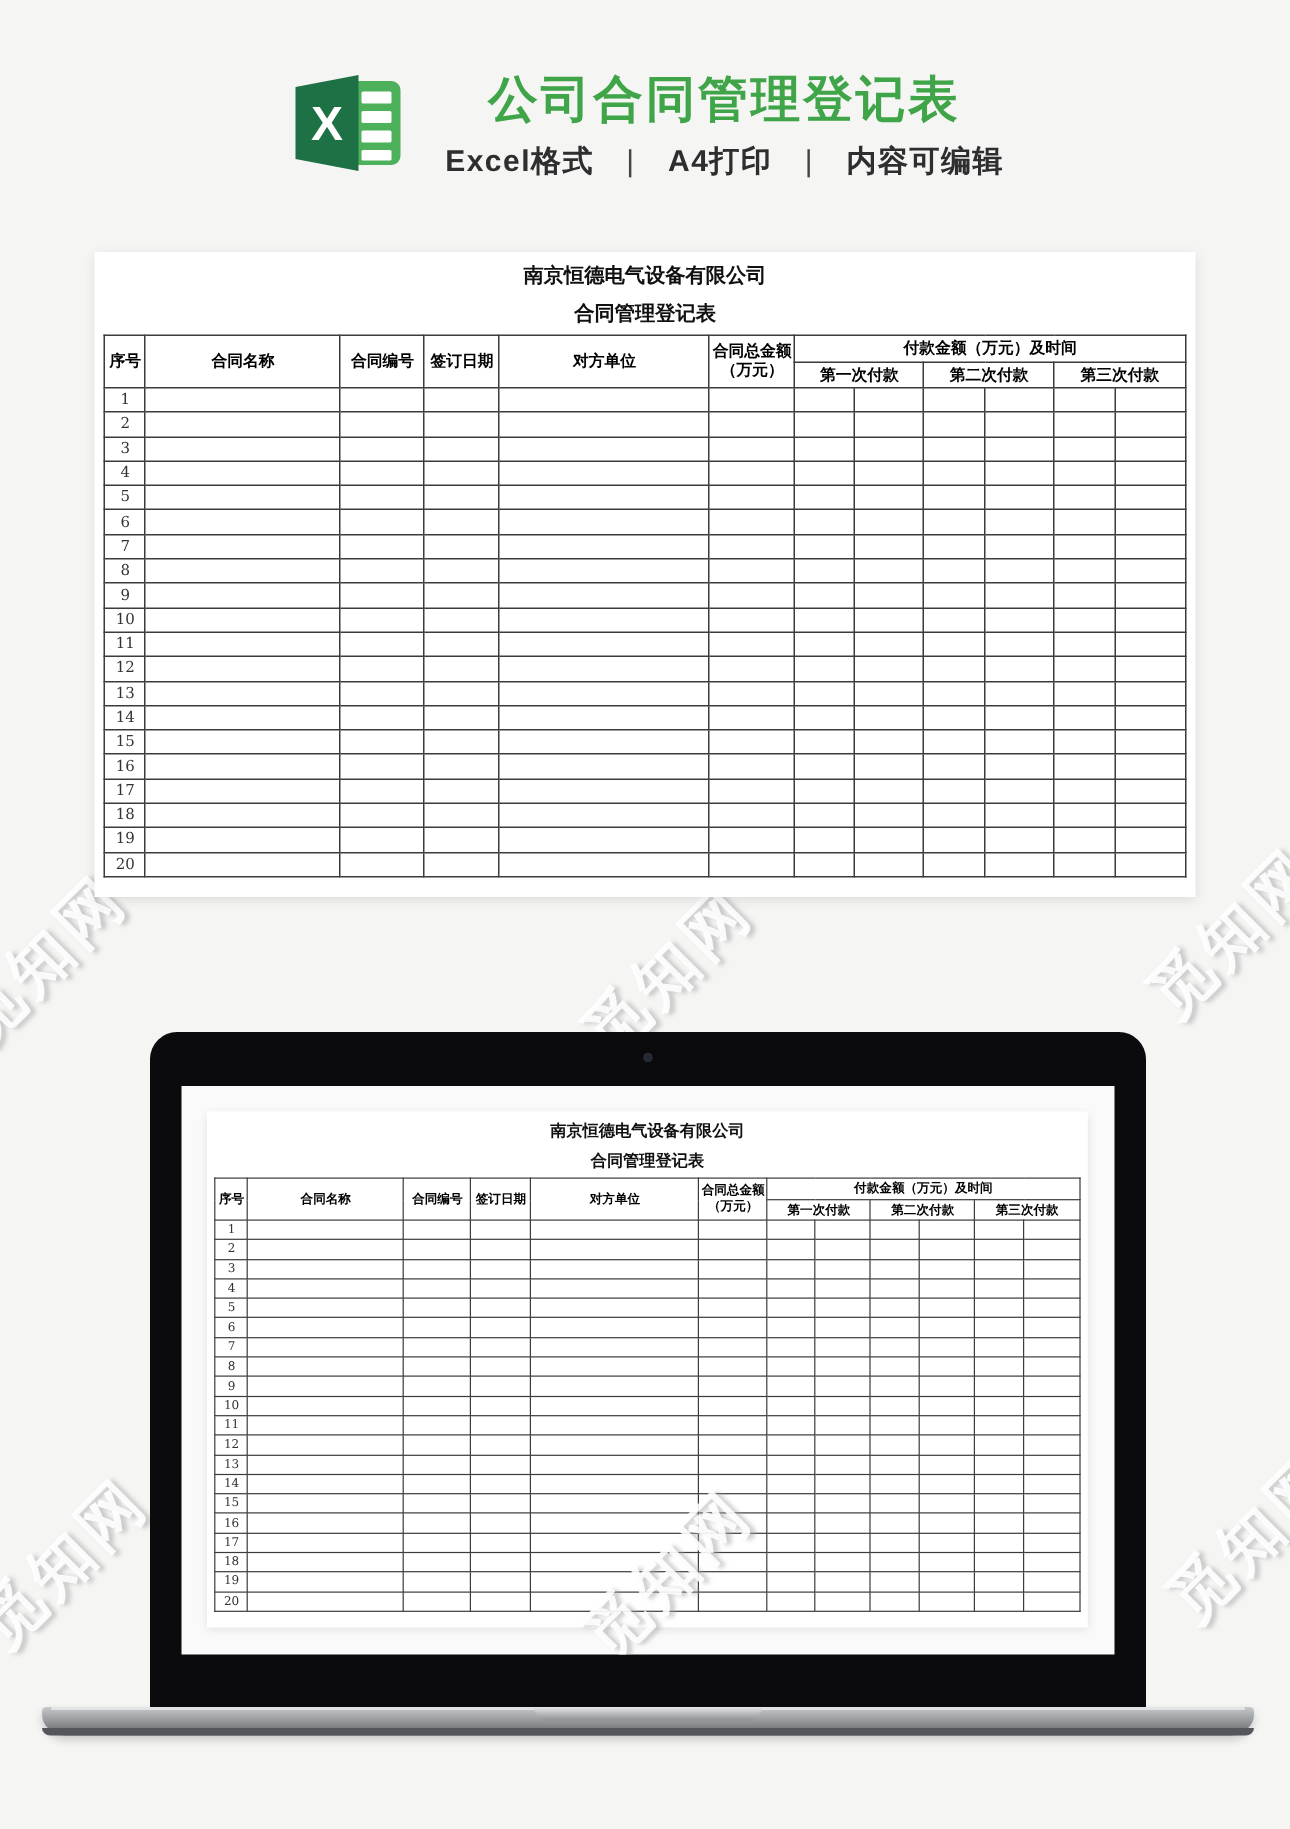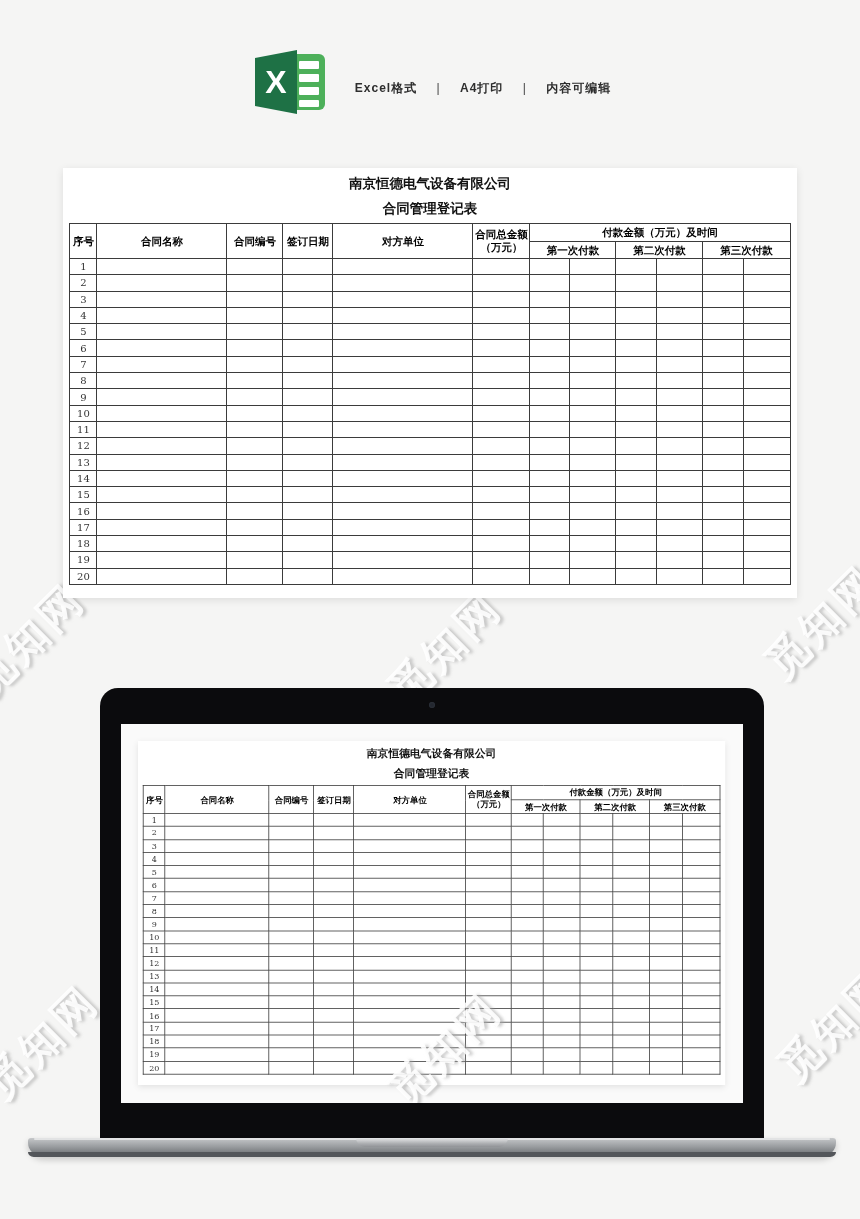--- a/index.html
+++ b/index.html
@@ -3,21 +3,21 @@
 <meta charset="utf-8">
 <style>
   html,body{margin:0;padding:0;}
   body{font-family:"Liberation Sans",sans-serif;}
   .page{position:relative;width:860px;height:1219px;background:#f5f5f4;overflow:hidden;}
 
   
   .top-header{position:absolute;top:48px;left:0;width:100%;display:flex;justify-content:center;align-items:center;gap:26px;z-index:1;}
   .hdr-text{display:flex;flex-direction:column;align-items:center;}
   .hdr-title{font-size:33px;font-weight:bold;color:#3FA548;letter-spacing:2px;line-height:1.1;}
-  .hdr-sub{margin-top:9px;font-size:12px;font-weight:bold;color:#2e2e2e;letter-spacing:1px;}
+  .hdr-sub{margin-top:9px;font-size:20px;font-weight:bold;color:#2e2e2e;letter-spacing:1px;}
   .hdr-sub .sep{font-weight:400;color:#444;margin:0 15px;}
 
   
   .wm{position:absolute;z-index:0;transform:translate(-50%,-50%) rotate(-45deg);
       font-size:42px;font-weight:bold;letter-spacing:4px;white-space:nowrap;
       color:rgba(255,255,255,0.88);text-shadow:2px 3px 3px rgba(165,165,165,0.55);}
 
   
   .sheet{width:734px;height:430px;background:#ffffff;box-shadow:0 2px 8px rgba(0,0,0,0.10);}
   .sheet-company{padding-top:6px;text-align:center;font-size:13.5px;font-weight:bold;color:#111;line-height:19px;}
@@ -72,20 +72,21 @@
           <rect x="37" y="39" width="9" height="8" rx="1"></rect>
             <rect x="50" y="39" width="20" height="8" rx="1"></rect>
           <rect x="37" y="52" width="9" height="7" rx="1"></rect>
             <rect x="50" y="52" width="20" height="7" rx="1"></rect>
         </g>
         <polygon points="6,10 48,2 48,66 6,58" fill="#1E7145"></polygon>
         <text x="27" y="45" font-size="32" font-weight="bold" fill="#ffffff" text-anchor="middle" font-family="Liberation Sans, sans-serif">X</text>
       </svg>
     </span>
     <div class="hdr-text">
+      <div class="hdr-title">公司合同管理登记表</div>
       <div class="hdr-sub">
         <span>Excel格式</span>
         <span class="sep">|</span>
         <span>A4打印</span>
         <span class="sep">|</span>
         <span>内容可编辑</span>
       </div>
     </div>
   </div>
 

